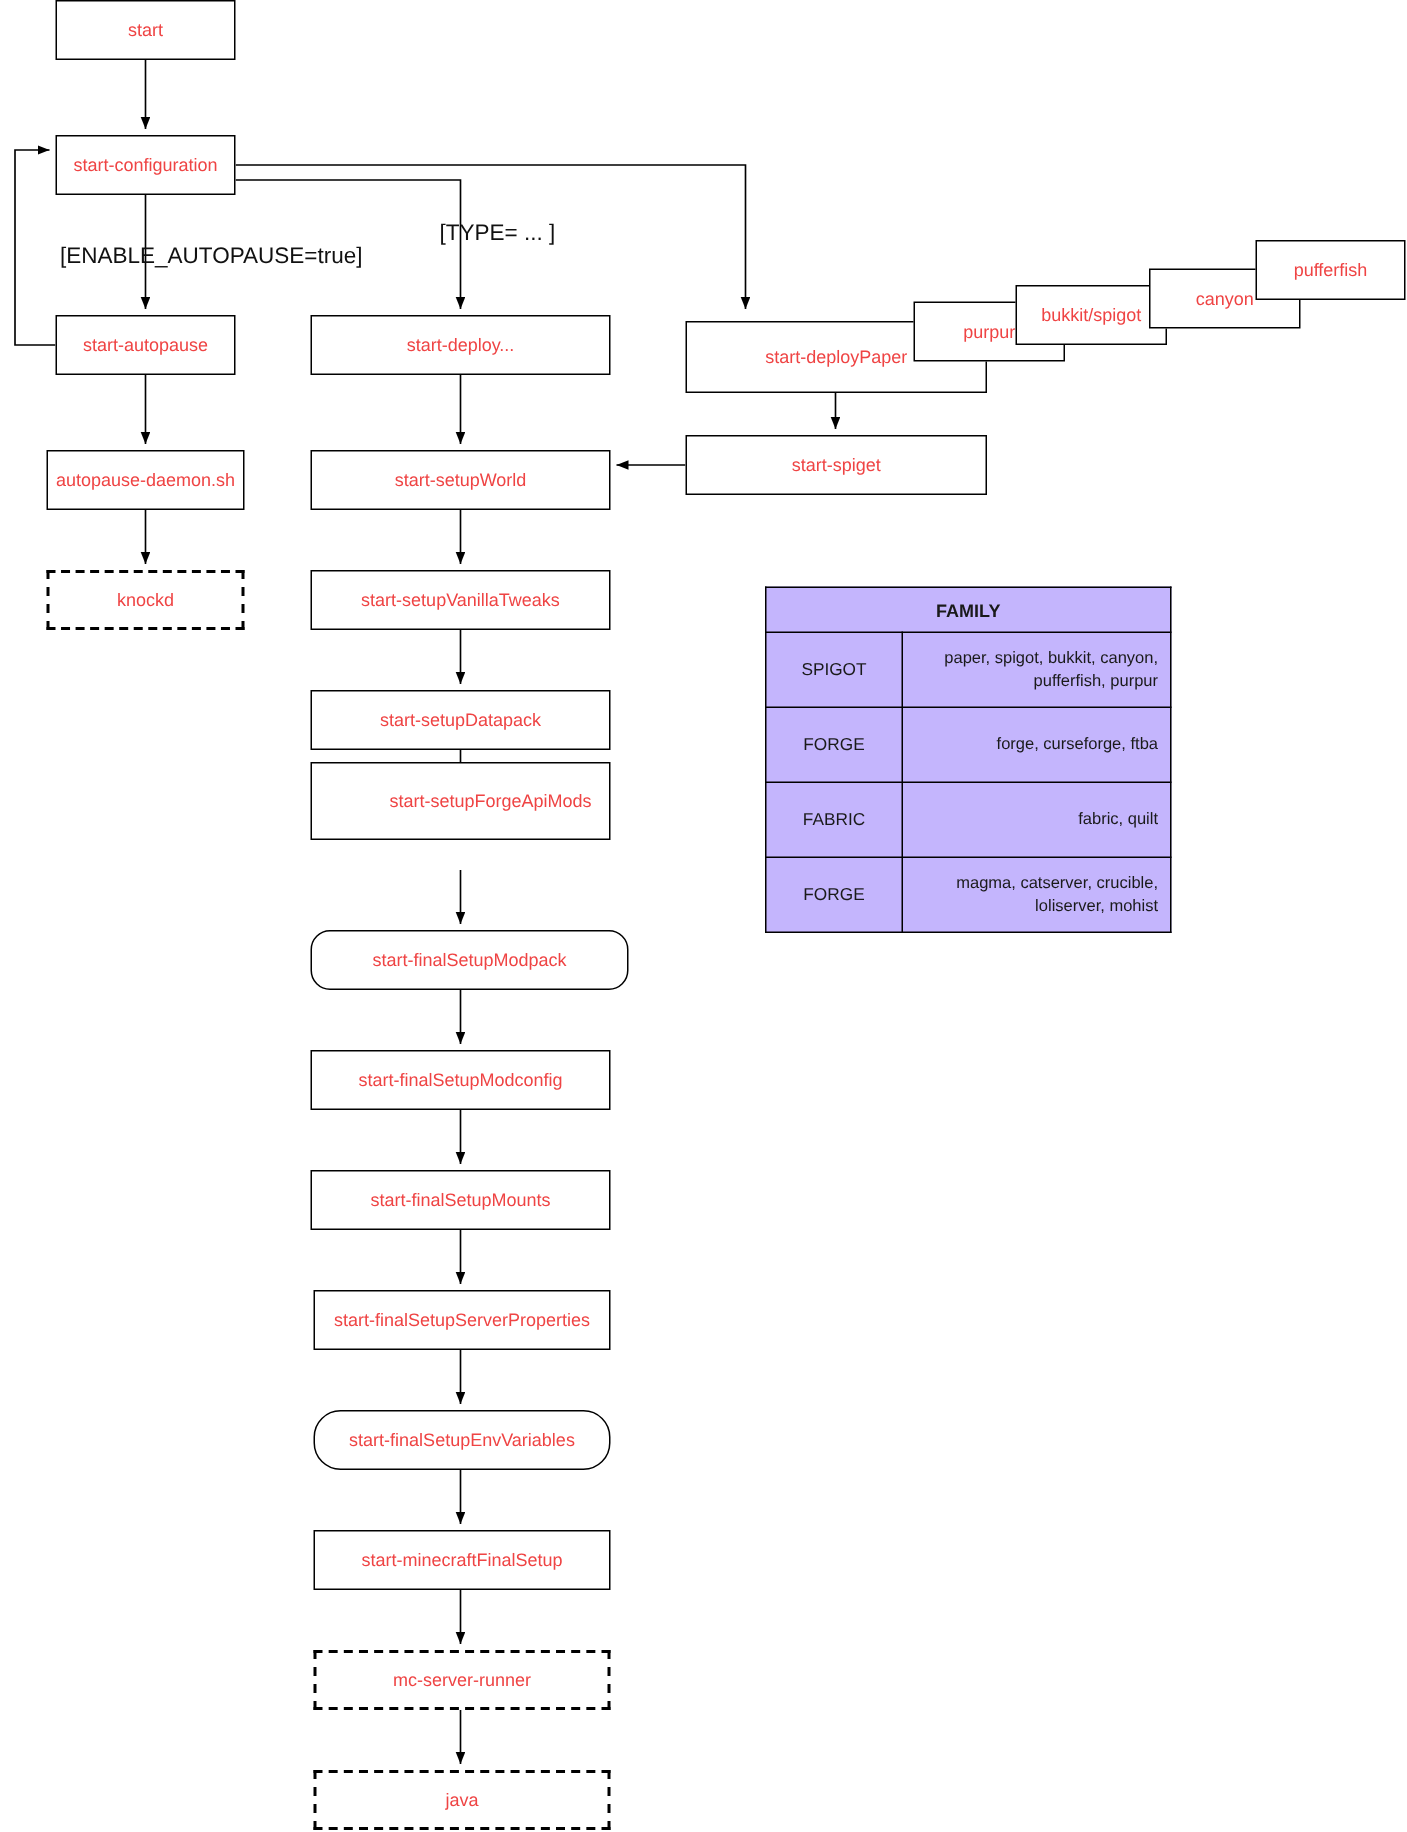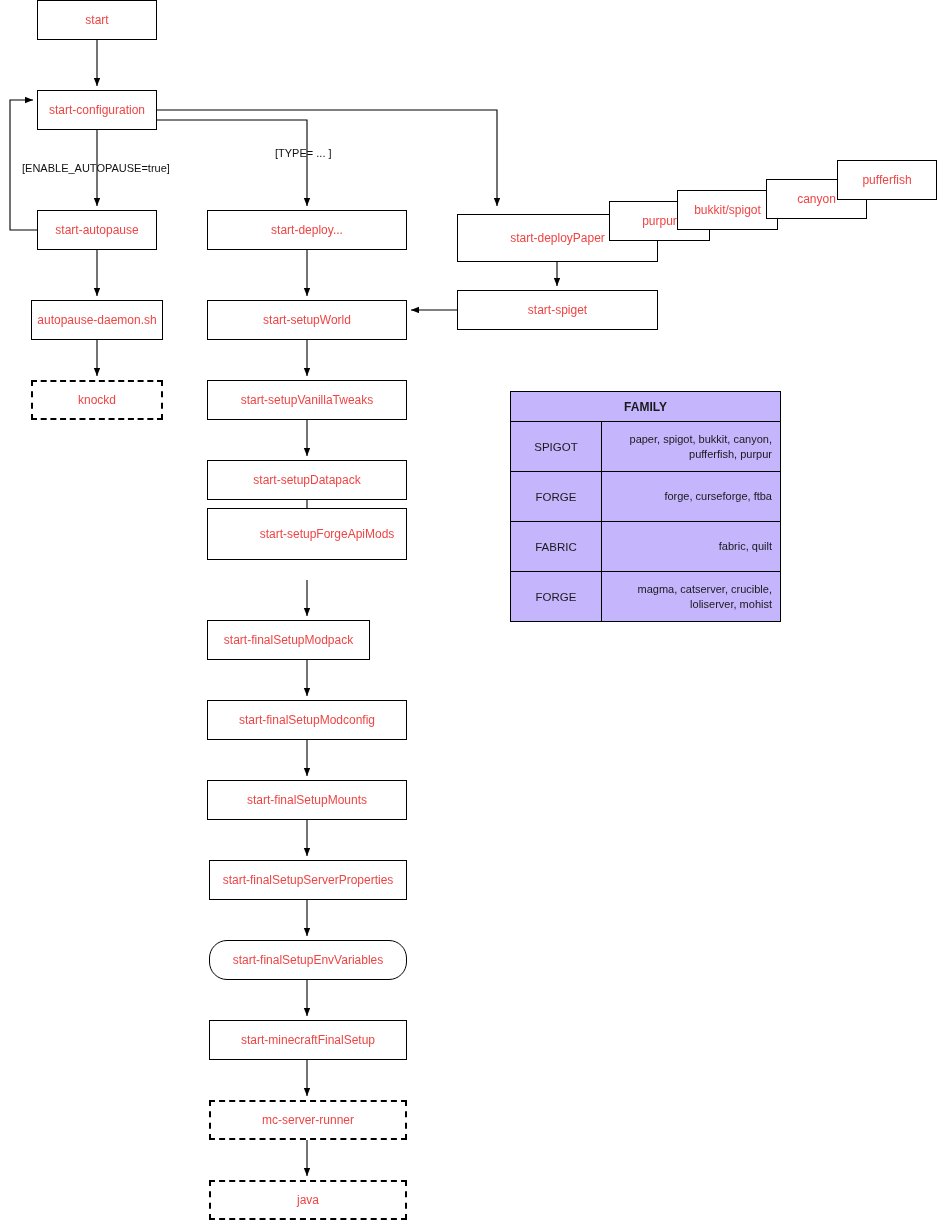--- a/index.html
+++ b/index.html
@@ -35,24 +35,25 @@
     color: #ef4444;
     text-align: center;
     line-height: 1.2;
     white-space: nowrap;
   }
   .node.dashed {
     border: 2px dashed #000000;
   }
   .edge-label {
     position: absolute;
-    font-size: 11px;
+    font-size: 15px;
     color: #111111;
     white-space: nowrap;
     background: transparent;
+    margin-left: 18px;
   }
   
   #family-table {
     position: absolute;
     left: 510px;
     top: 391px;
     width: 271px;
     height: 230px;
     box-sizing: border-box;
     border: 1px solid #000000;
@@ -169,21 +170,21 @@
   </div>
 
   <div class="node" style="left:207px; top:460px; width:200px; height:40px;">
     <span>start-setupDatapack</span>
   </div>
 
   <div class="node" style="left:207px; top:508px; width:200px; height:52px;padding-left:40px;">
     <span>start-setupForgeApiMods</span>
   </div>
 
-  <div class="node" style="left:207px; top:620px; width:163px; height:40px;">
+  <div class="node" style="left:207px; top:620px; width:212px; height:40px;border-radius:13px;">
     <span>start-finalSetupModpack</span>
   </div>
 
   <div class="node" style="left:207px; top:700px; width:200px; height:40px;">
     <span>start-finalSetupModconfig</span>
   </div>
 
   <div class="node" style="left:207px; top:780px; width:200px; height:40px;">
     <span>start-finalSetupMounts</span>
   </div>

